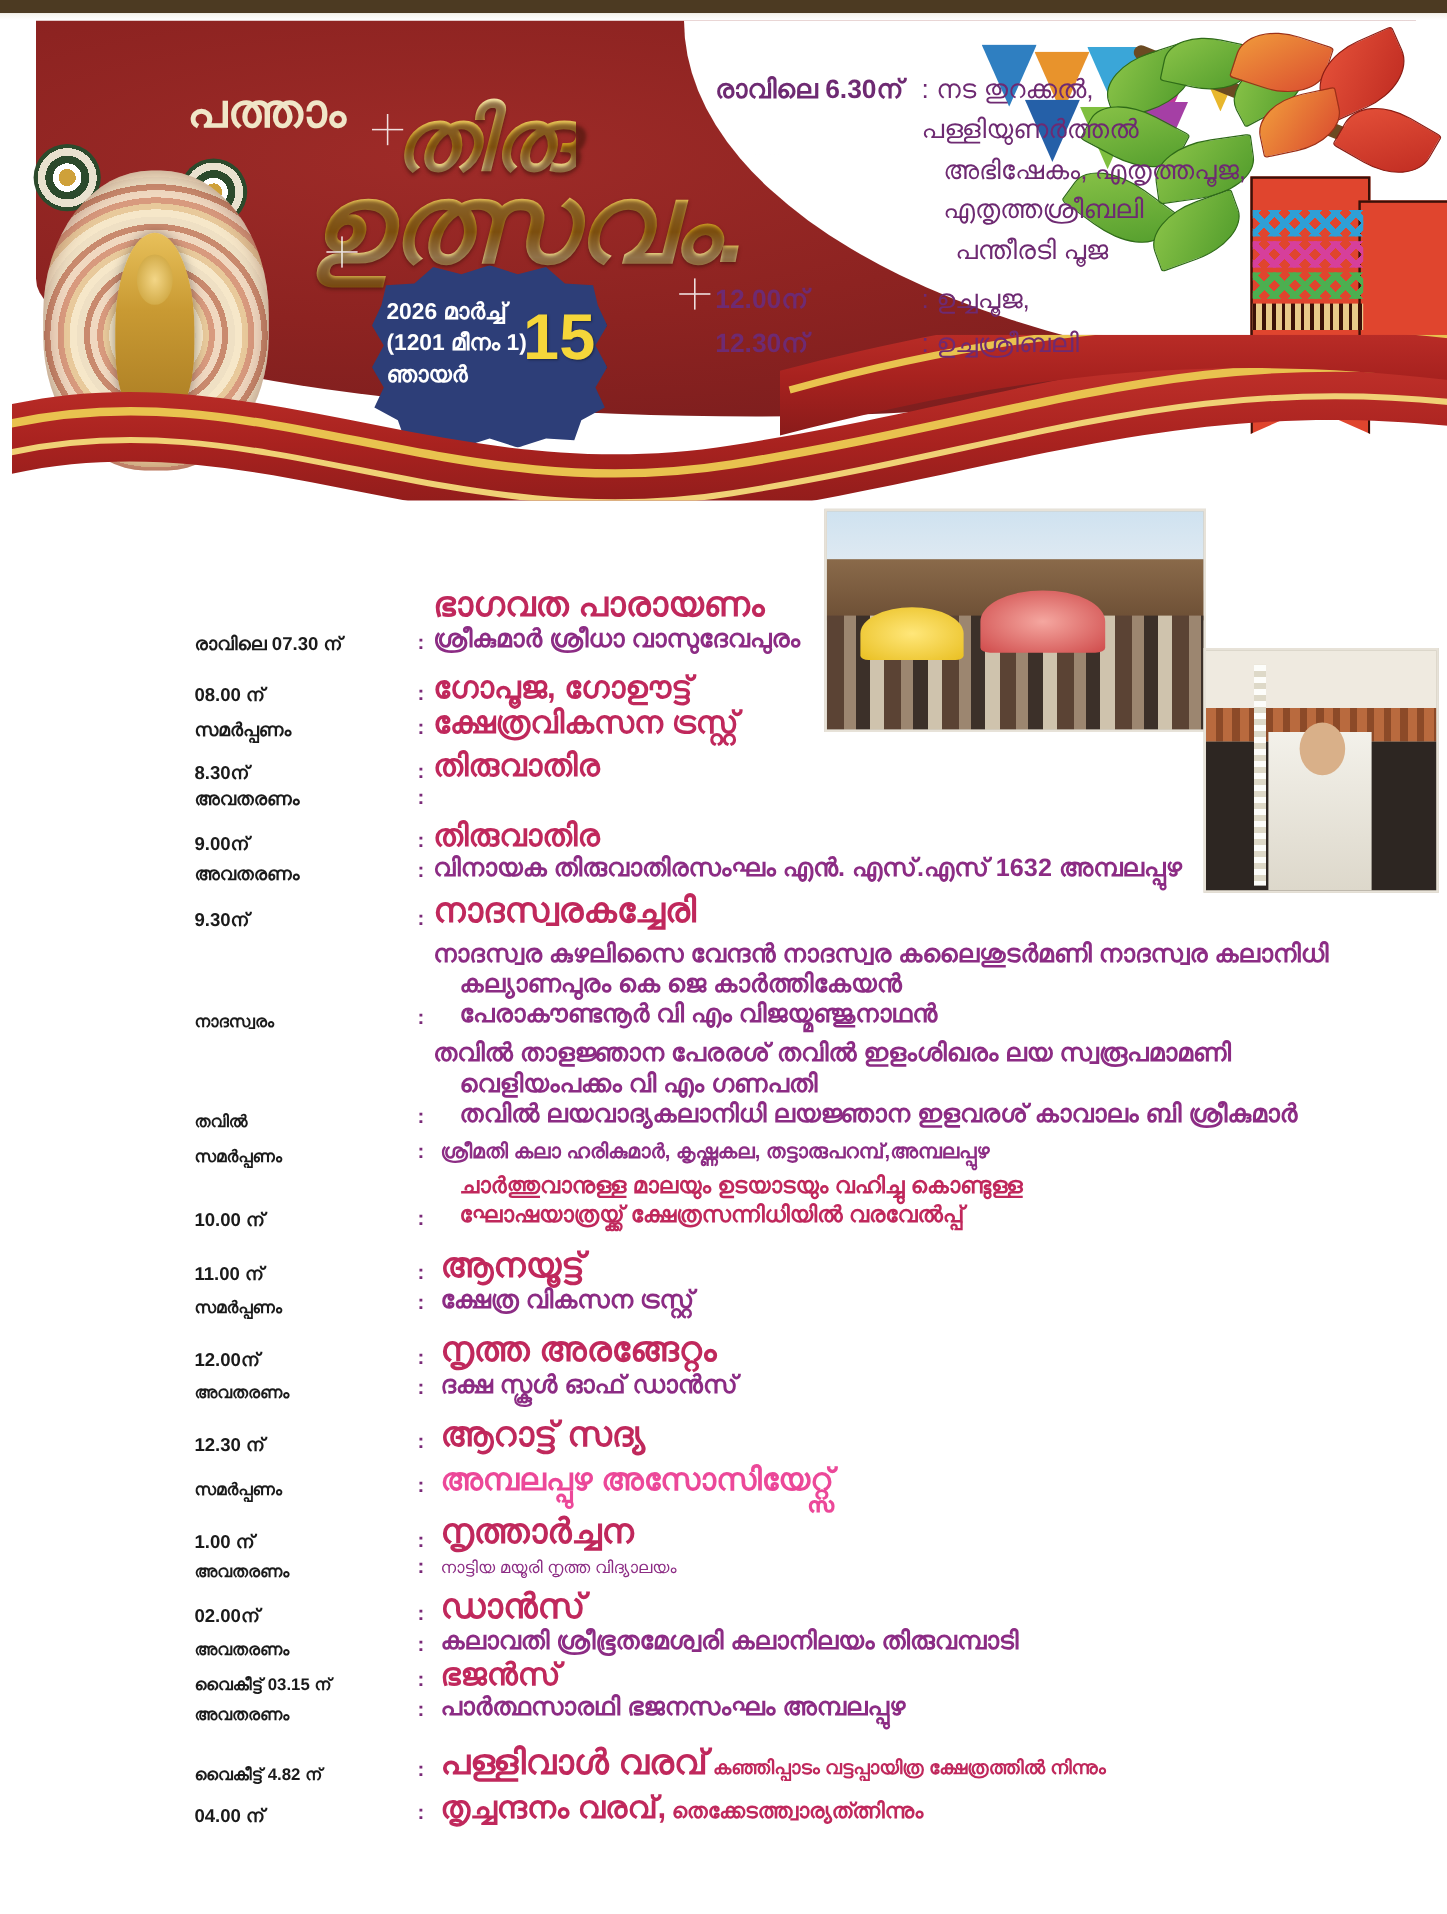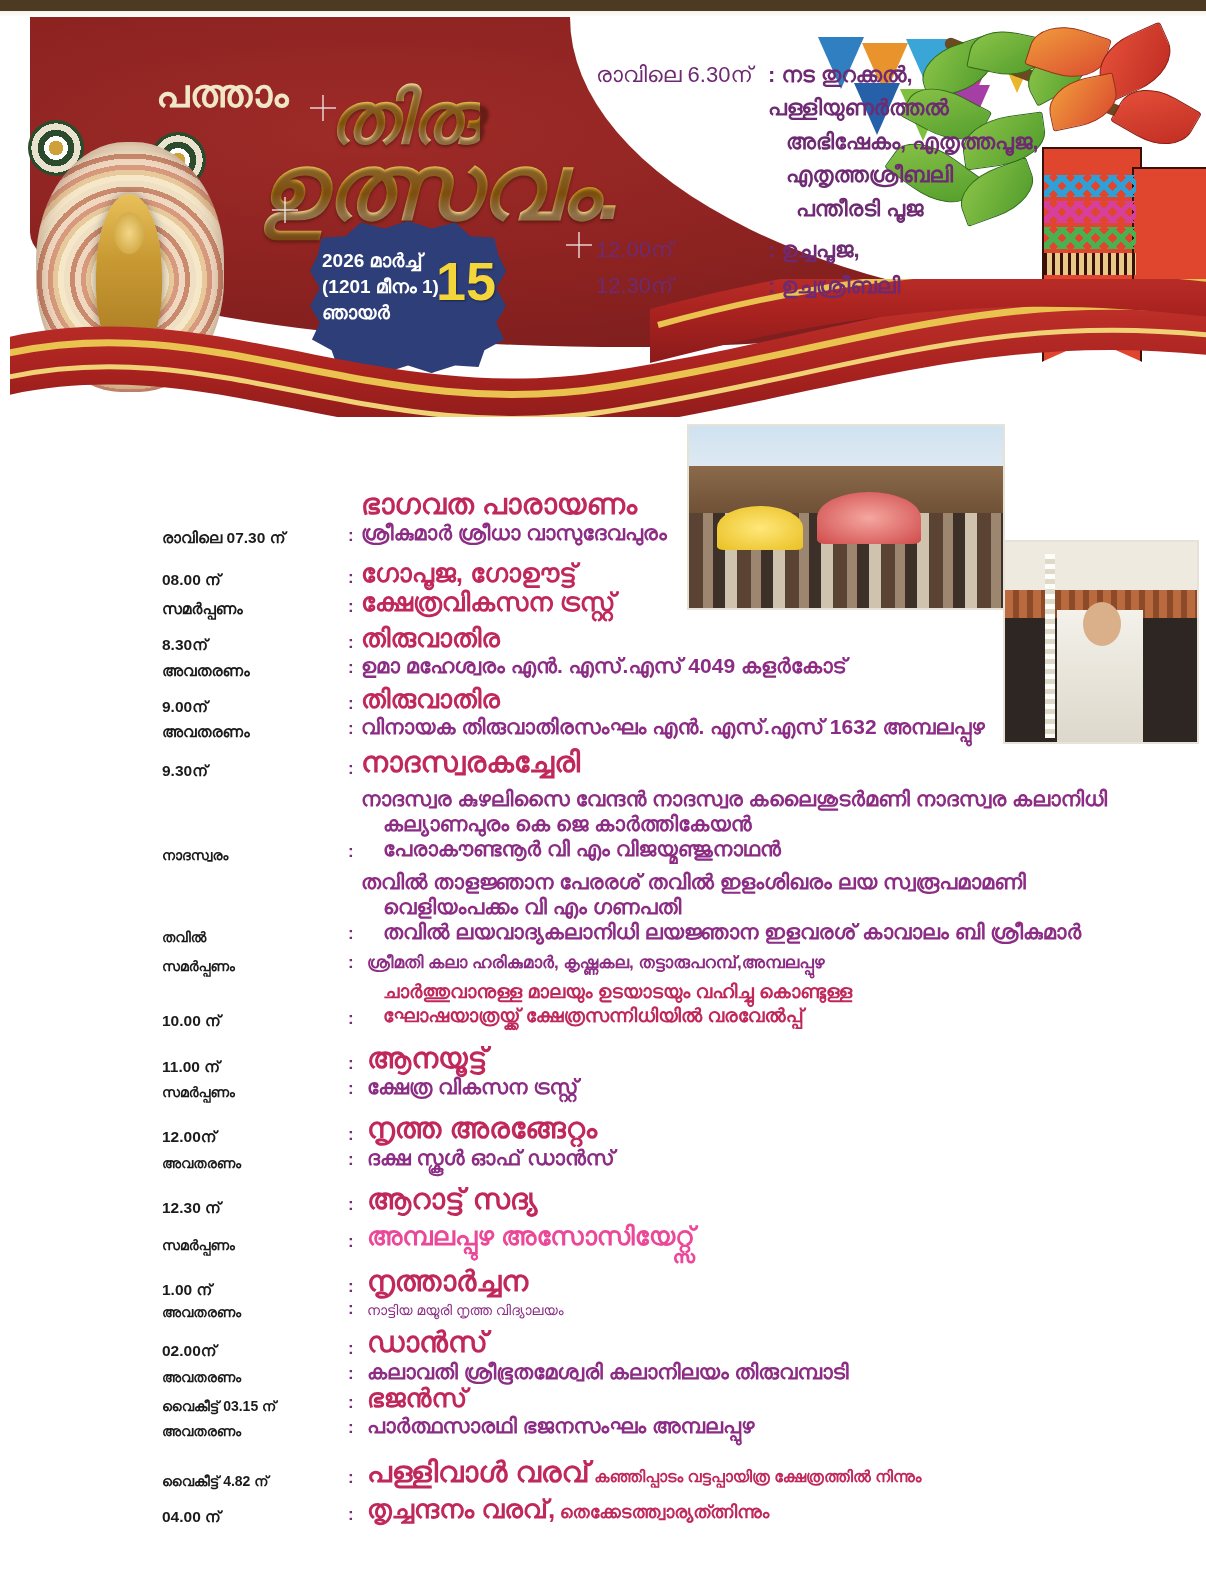--- a/index.html
+++ b/index.html
@@ -191,24 +191,24 @@
   .ph-pr-roof{ position:absolute; left:0; top:24%; right:0; height:14%; background: repeating-linear-gradient(90deg,#b96a3e 0 8px,#8c4a28 8px 14px); }
   .ph-pr-dark{ position:absolute; left:0; top:38%; right:0; bottom:0; background:#2d2622; }
   .ph-pr-man{ position:absolute; left:52px; top:34%; width:86px; bottom:0; background: linear-gradient(#f3f1ea,#ddd8cb); }
   .ph-pr-head{ position:absolute; left:78px; top:30%; width:38px; height:44px; border-radius:50%; background:#d9b089; }
   .ph-pr-rope{ position:absolute; left:40px; top:6%; width:10px; bottom:2%; background: repeating-linear-gradient(#fdfdfa 0 5px,#ded9c8 5px 10px); }
 
   
   .top-schedule { position: absolute; left: 596px; top: 58px; width: 470px; }
   .ts-row { display: flex; margin-bottom: 2px; }
   .ts-time {
-    width: 172px; flex: none; color: #6e2a72; font-weight: normal; font-size: 22px;
+    width: 172px; flex: none; color: #6e2a72; font-weight: bold; font-size: 22px;
     line-height: 1.52;
   }
-  .ts-desc { color: #6e2a72; font-weight: bold; font-size: 22px; line-height: 1.52; }
+  .ts-desc { color: #6e2a72; font-weight: normal; font-size: 22px; line-height: 1.52; }
   .ts-desc .cont { display: block; padding-left: 18px; }
 
   .schedule { position: absolute; left: 150px; top: 488px; width: 1040px; }
   .row { display: flex; align-items: flex-end; }
   .lbl {
     width: 186px; flex: none; text-align: left; padding-left: 12px;
     font-weight: bold; color: #1b1b1b; font-size: 15.5px;
     line-height: 1.0; padding-top: 3px;
   }
   .lbl.sm { font-size: 14px; }
@@ -386,23 +386,20 @@
   <div class="row">
     <div class="lbl">8.30ന്</div>
     <div class="colon">:</div>
     <div class="val">
         <div class="big2">തിരുവാതിര</div>
       </div>
   </div>
   <div class="row">
     <div class="lbl">അവതരണം</div>
     <div class="colon">:</div>
-    <div class="val">
-        <div class="med">ഉമാ മഹേശ്വരം എൻ. എസ്.എസ് 4049 കളർകോട്</div>
-      </div>
   </div>
   <div class="gap-s"></div>
 
   <div class="row">
     <div class="lbl">9.00ന്</div>
     <div class="colon">:</div>
     <div class="val">
         <div class="big2">തിരുവാതിര</div>
       </div>
   </div>

